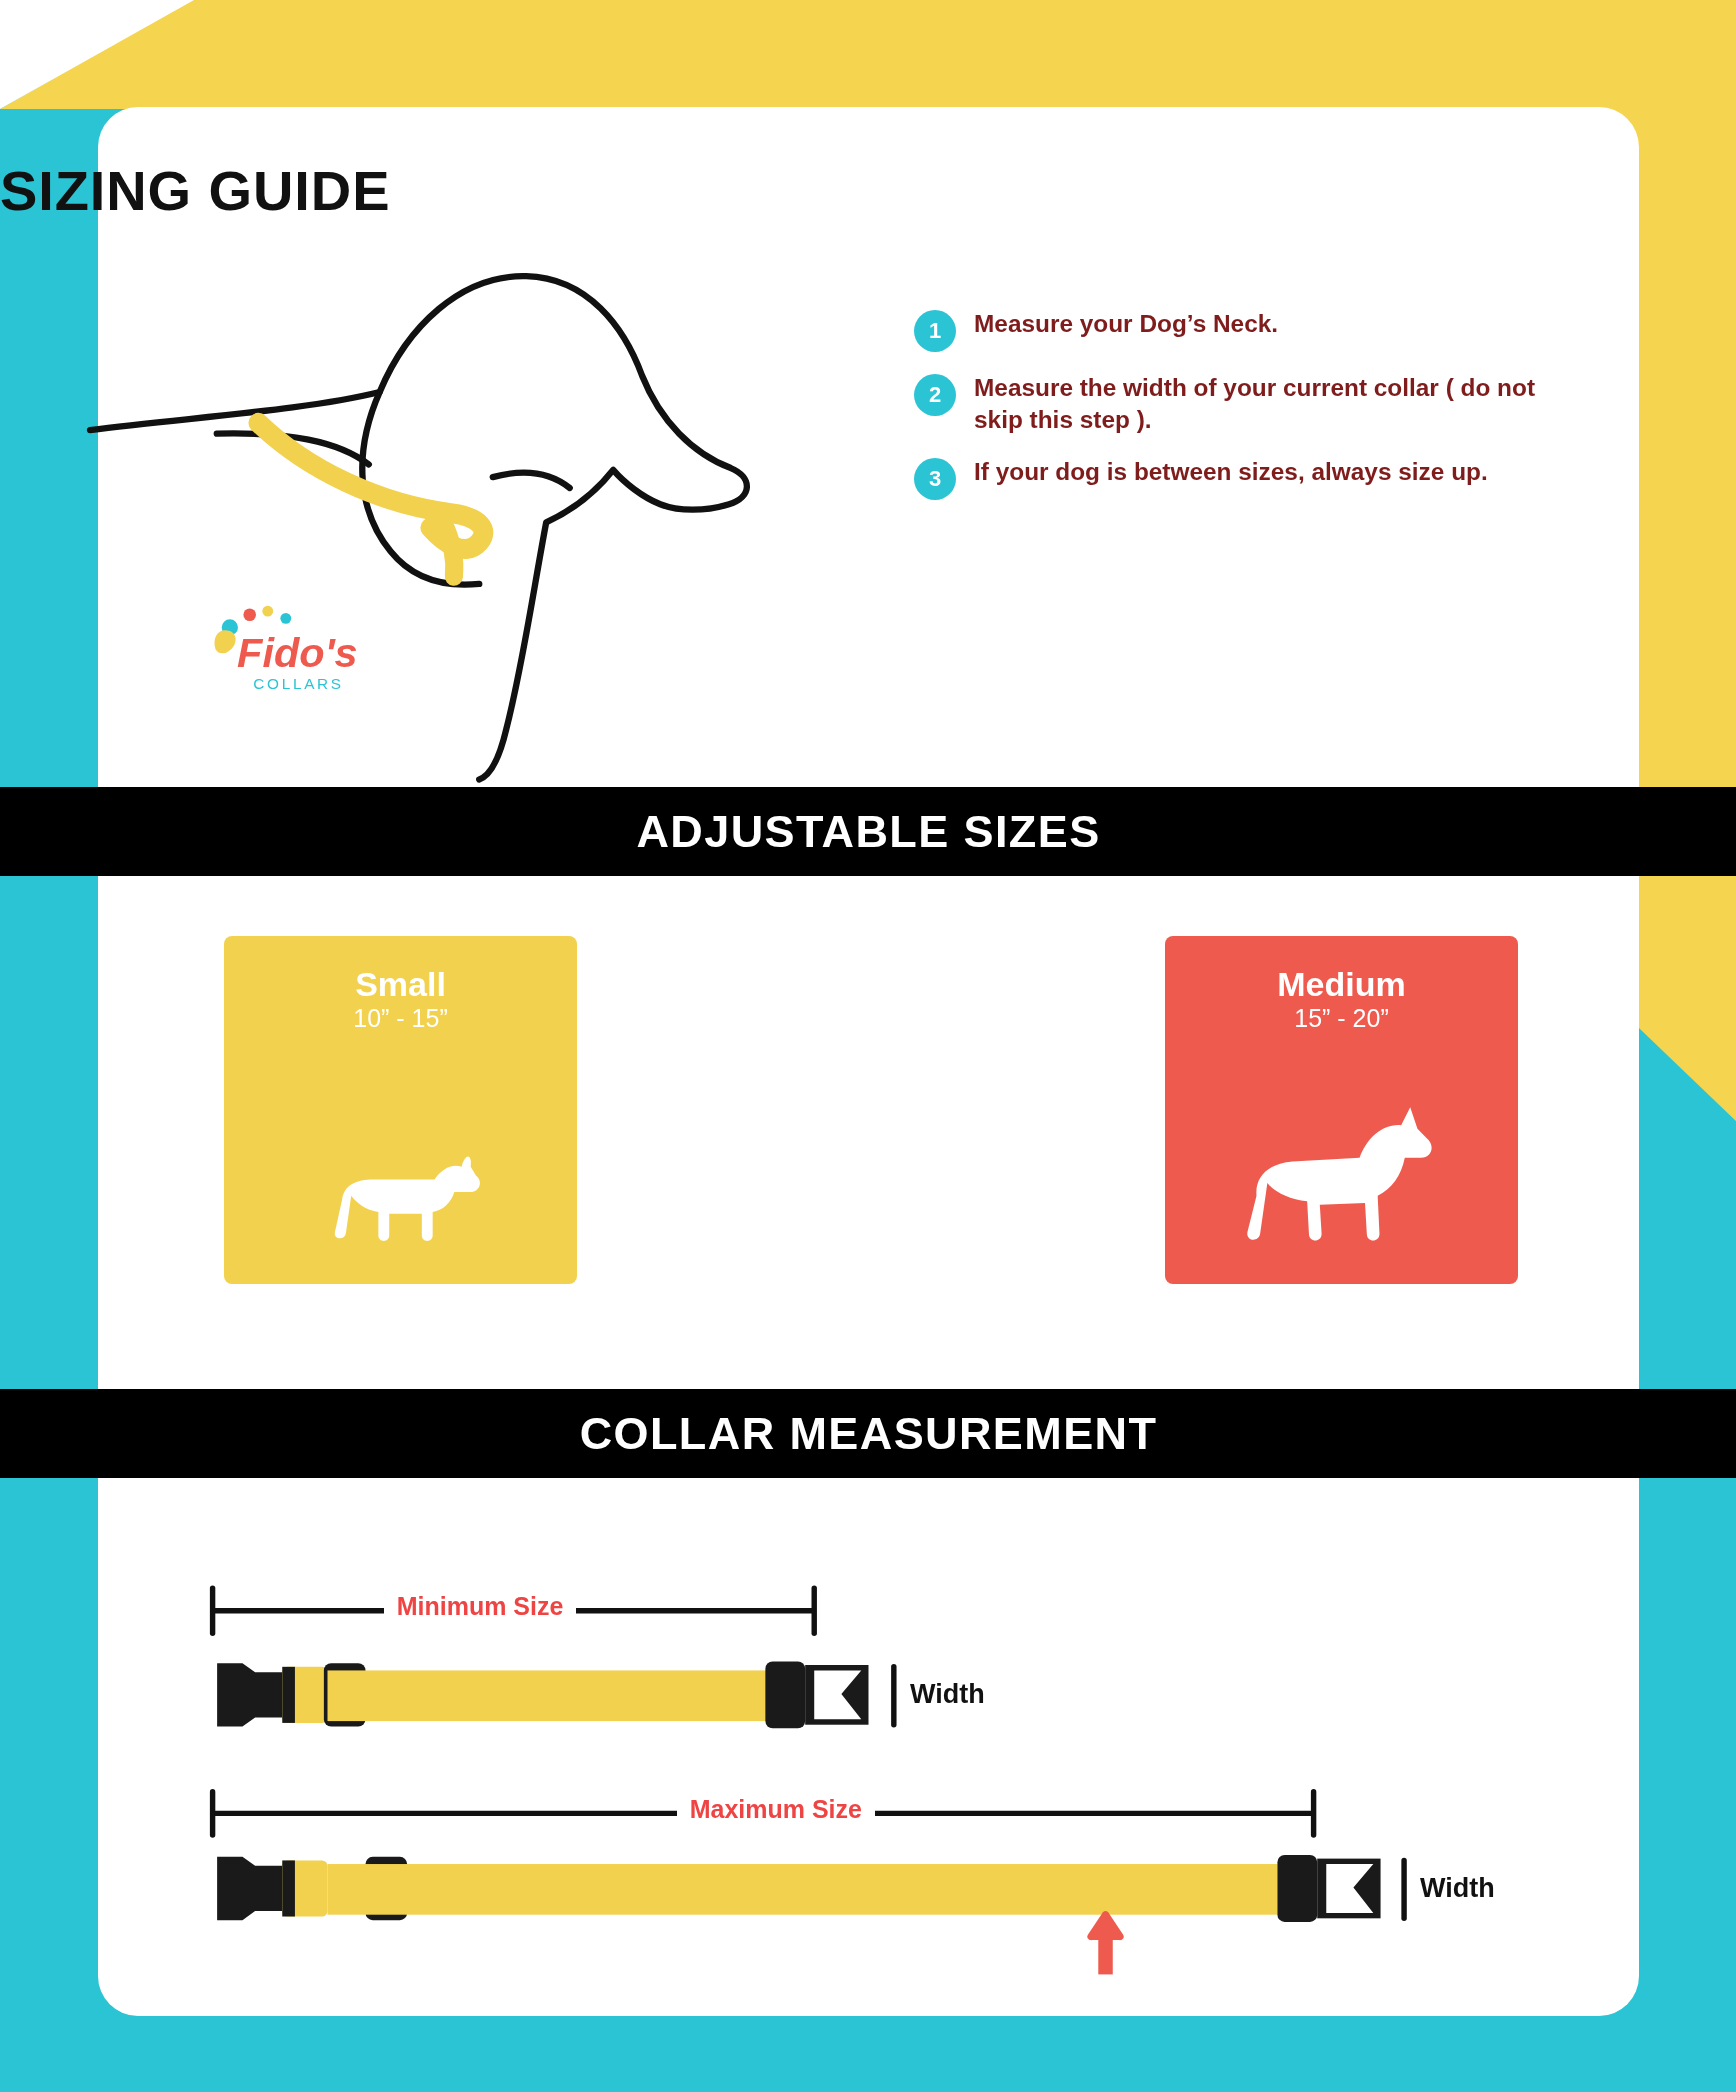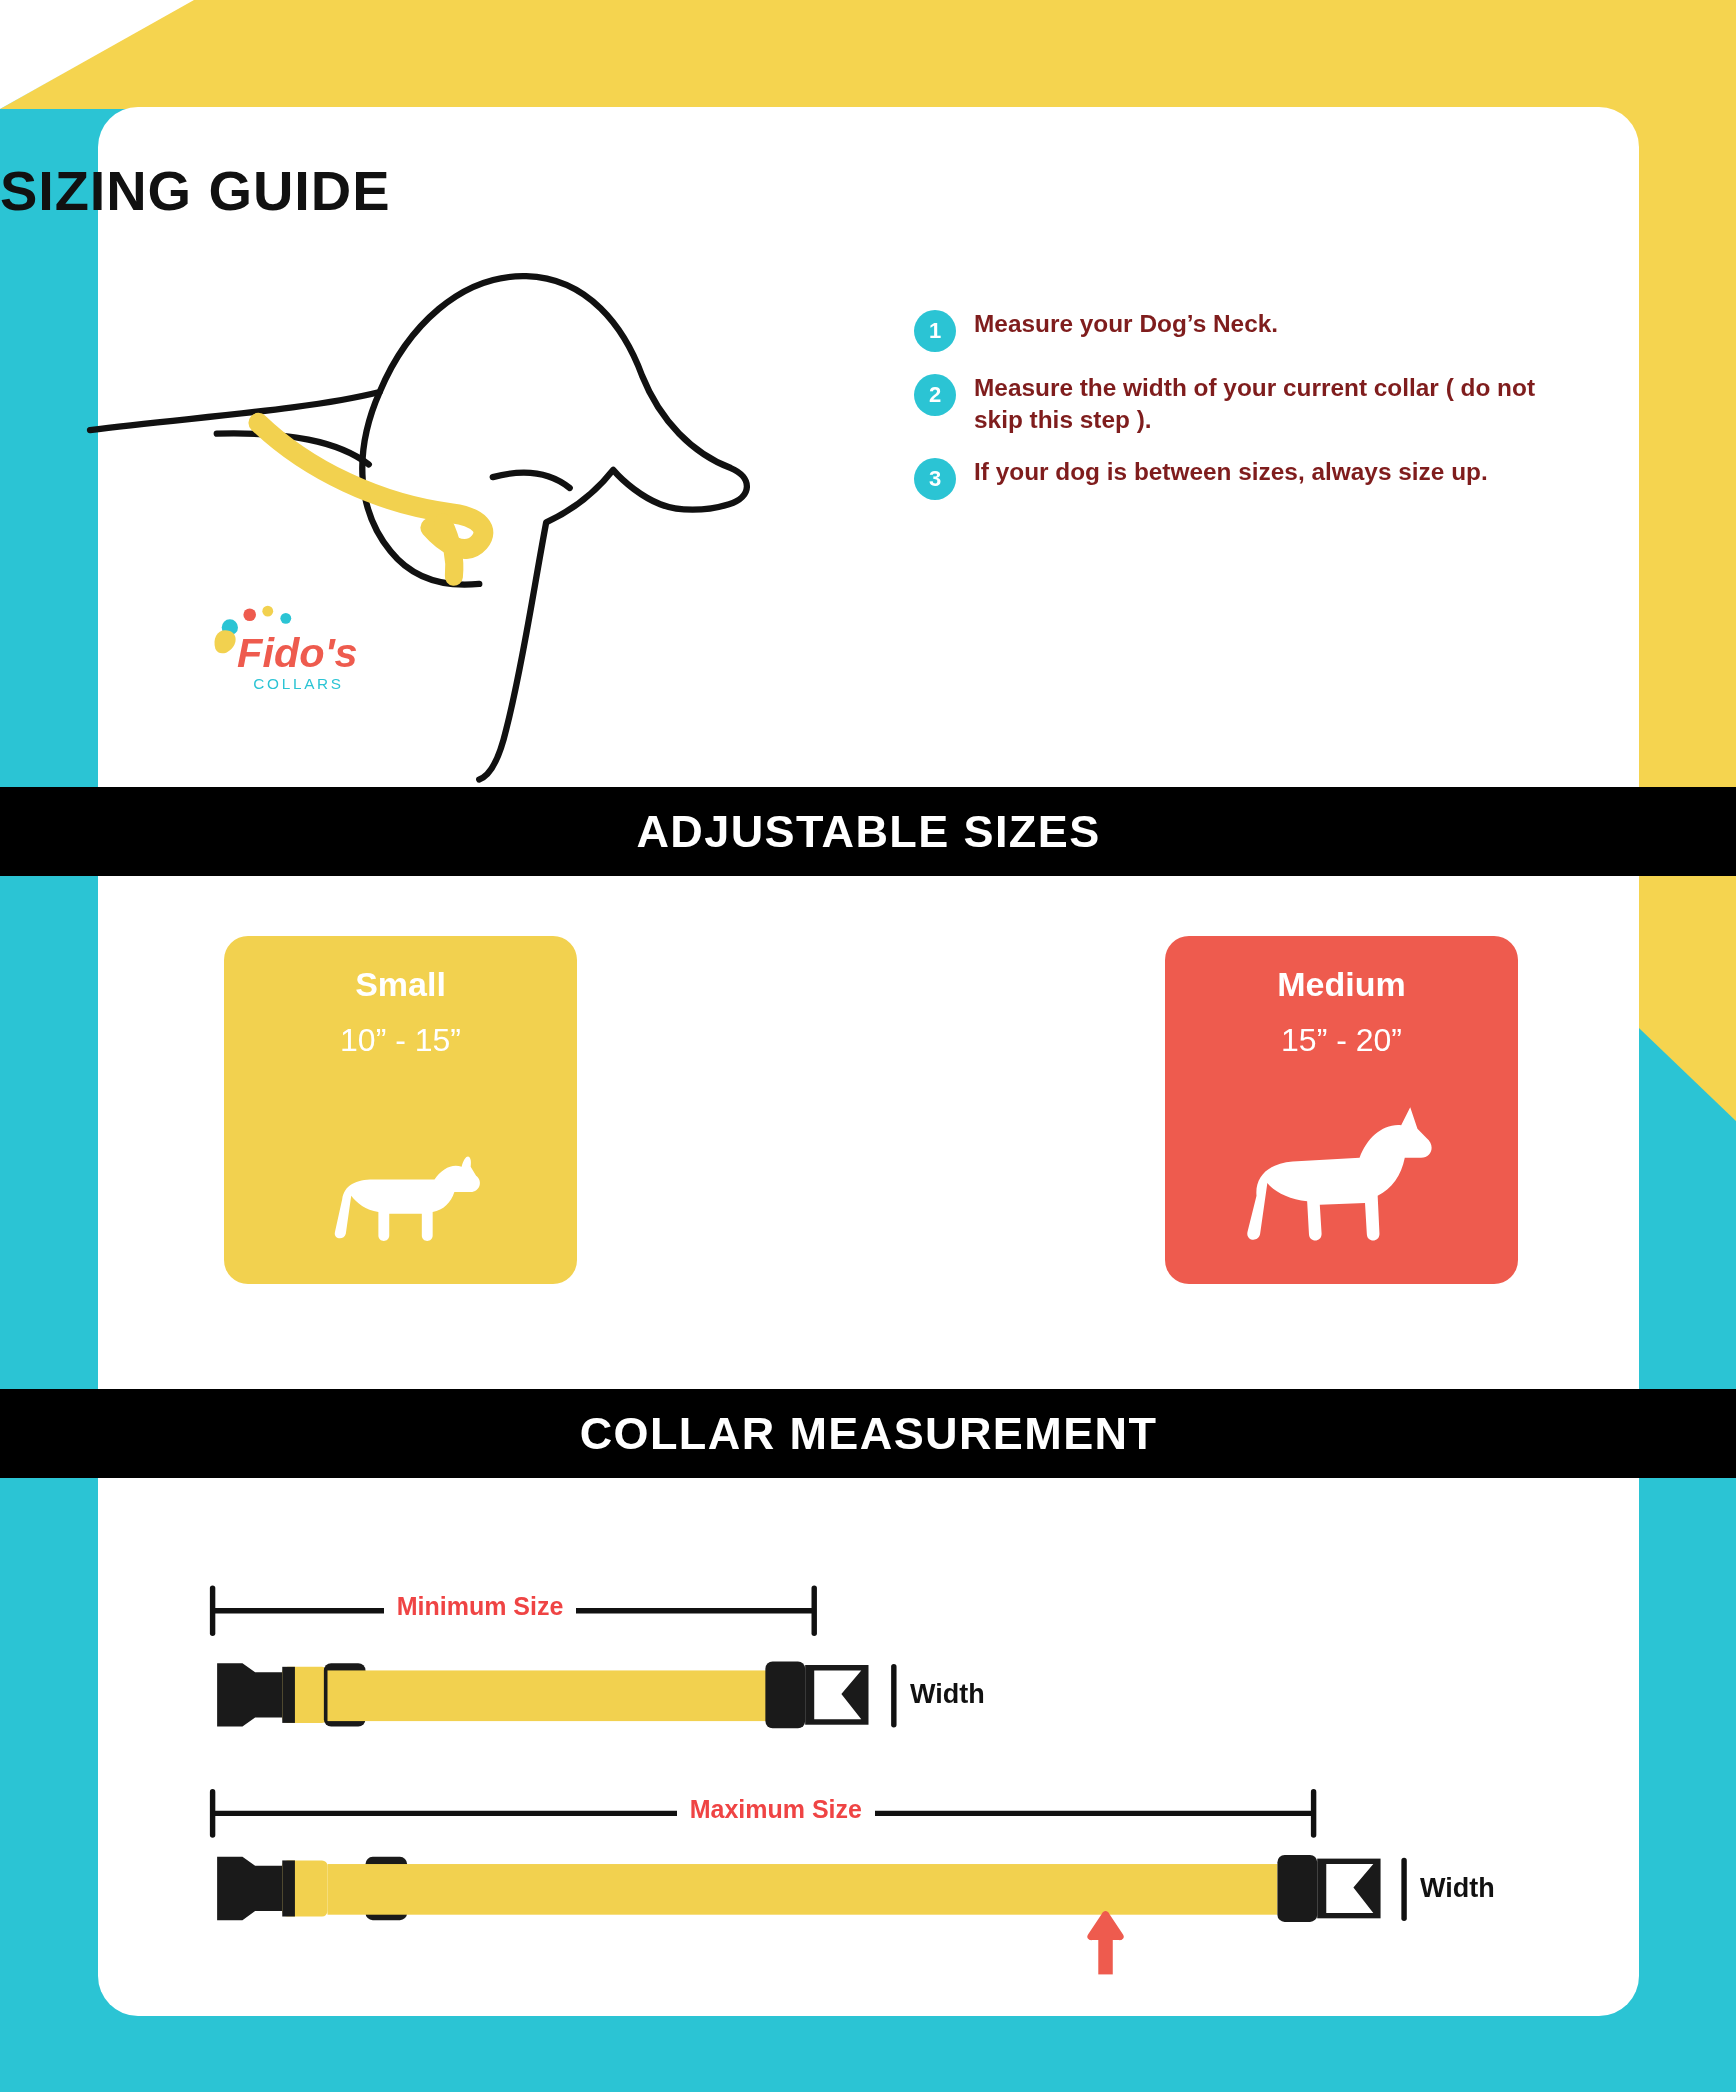--- a/index.html
+++ b/index.html
@@ -147,36 +147,36 @@
     position: absolute;
     top: 936px;
     left: 224px;
     width: 1294px;
     display: flex;
     justify-content: space-between;
   }
   .tile {
     width: 353px;
     height: 348px;
-    border-radius: 24px;
+    border-radius: 8px;
     position: relative;
     display: flex;
     flex-direction: column;
     align-items: center;
     padding-top: 29px;
   }
   .tile-name {
     font-size: 34px;
     font-weight: bold;
     color: #FFFFFF;
   }
   .tile-range {
-    font-size: 32px;
+    font-size: 25px;
     color: #FFFFFF;
-    margin-top: 18px;
+    margin-top: 0;
   }
   .tile-dog {
     position: absolute;
     bottom: 23.5px;
     left: 0;
     width: 100%;
     display: flex;
     justify-content: center;
   }
   

